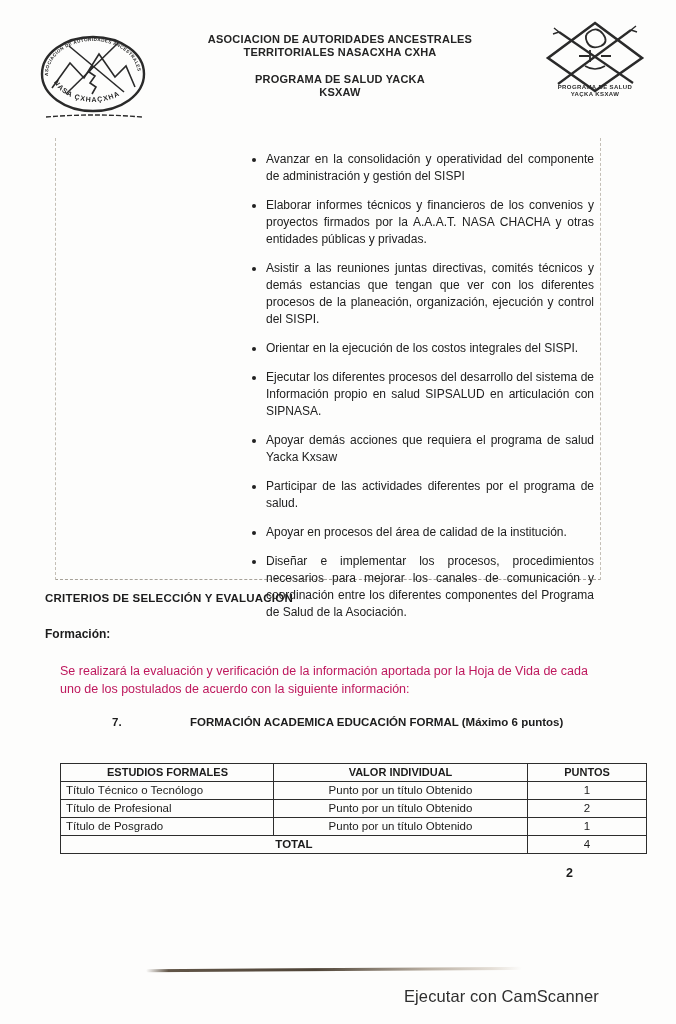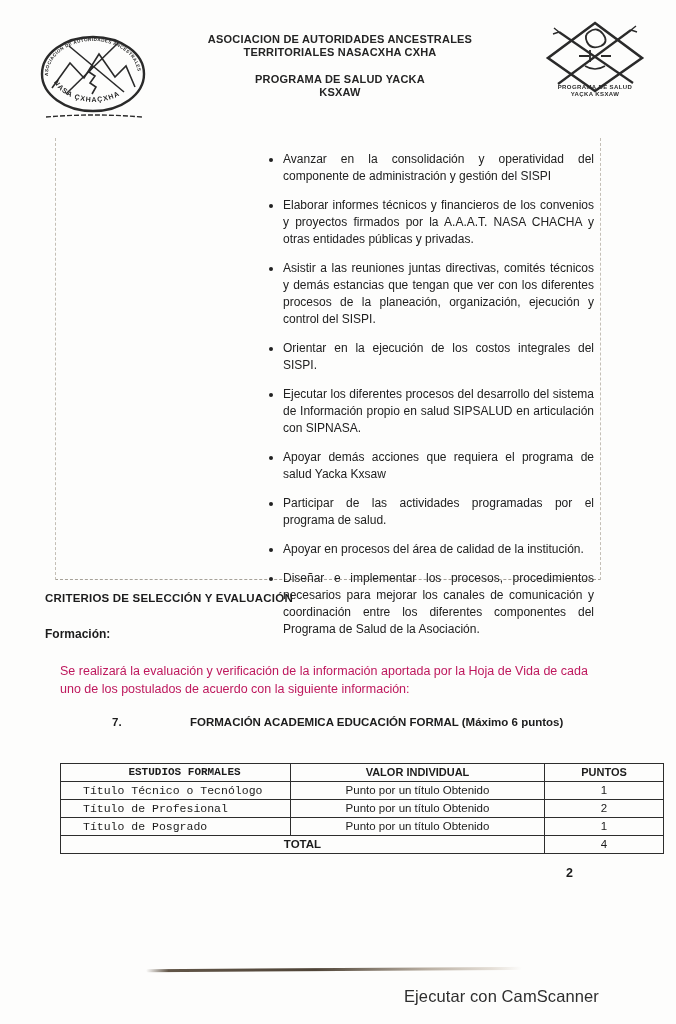--- a/index.html
+++ b/index.html
@@ -27,21 +27,20 @@
     text-align:center;font-weight:bold;font-size:6px;line-height:7px;
     letter-spacing:.4px;color:#2a2a2a;
   }
   
   .bullet-box{
     position:absolute;left:55px;top:138px;width:546px;height:442px;
     border-left:1px dashed rgba(150,140,124,.55);
     border-right:1px dashed rgba(150,140,124,.55);
     border-bottom:1px dashed rgba(120,112,100,.65);
     box-sizing:border-box;
-    padding-left:17px;
   }
   .bullet-box ul{
     margin:0;padding:13px 6px 0 210px;
     list-style:disc outside;
   }
   .bullet-box li{
     font-size:12px;line-height:17px;
     text-align:justify;
     margin-bottom:12px;
     color:#212121;
@@ -60,21 +59,21 @@
     position:absolute;left:60px;top:763px;width:562px;
     border-collapse:collapse;table-layout:fixed;
   }
   .score-table th,.score-table td{
     border:1.6px solid #2d2d2d;
     font-size:11.5px;line-height:13px;
     padding:1px 4px;height:15px;
     overflow:hidden;white-space:nowrap;
   }
   .score-table th{font-weight:bold;text-align:center;font-size:11px;}
-  .score-table .c-estudio{width:203px;text-align:left;padding-left:22px;font-family:Liberation Mono, monospace;}
+  .score-table .c-estudio{width:203px;text-align:left;padding-left:5px;}
   .score-table .c-valor{width:245px;text-align:center;}
   .score-table .c-puntos{width:110px;text-align:center;}
   .score-table .total-label{text-align:center;font-weight:bold;}
   
   .page-number{position:absolute;left:566px;top:866px;font-size:12.5px;font-weight:bold;}
   .scan-line{
     position:absolute;left:146px;top:968px;width:376px;height:2.5px;
     transform:rotate(-.35deg);border-radius:2px;
     background:linear-gradient(to right,
       rgba(70,56,40,0) 0%, rgba(70,56,40,.85) 6%,
@@ -133,21 +132,21 @@
   </div>
 
   <div class="bullet-box">
     <ul>
       <li>Avanzar en la consolidación y operatividad del componente de administración y gestión del SISPI</li>
       <li>Elaborar informes técnicos y financieros de los convenios y proyectos firmados por la A.A.A.T. NASA CHACHA y otras entidades públicas y privadas.</li>
       <li>Asistir a las reuniones juntas directivas, comités técnicos y demás estancias que tengan que ver con los diferentes procesos de la planeación, organización, ejecución y control del SISPI.</li>
       <li>Orientar en la ejecución de los costos integrales del SISPI.</li>
       <li>Ejecutar los diferentes procesos del desarrollo del sistema de Información propio en salud SIPSALUD en articulación con SIPNASA.</li>
       <li>Apoyar demás acciones que requiera el programa de salud Yacka Kxsaw</li>
-      <li>Participar de las actividades programadas por el programa de salud.</li>
+      <li>Participar de las actividades diferentes por el programa de salud.</li>
       <li>Apoyar en procesos del área de calidad de la institución.</li>
       <li>Diseñar e implementar los procesos, procedimientos necesarios para mejorar los canales de comunicación y coordinación entre los diferentes componentes del Programa de Salud de la Asociación.</li>
     </ul>
   </div>
 
   <div class="h-criterios">CRITERIOS DE SELECCIÓN Y EVALUACIÓN</div>
   <div class="h-formacion">Formación:</div>
   <div class="intro">Se realizará la evaluación y verificación de la información aportada por la Hoja de Vida de cada uno de los postulados de acuerdo con la siguiente información:</div>
 
   <div class="item7">

